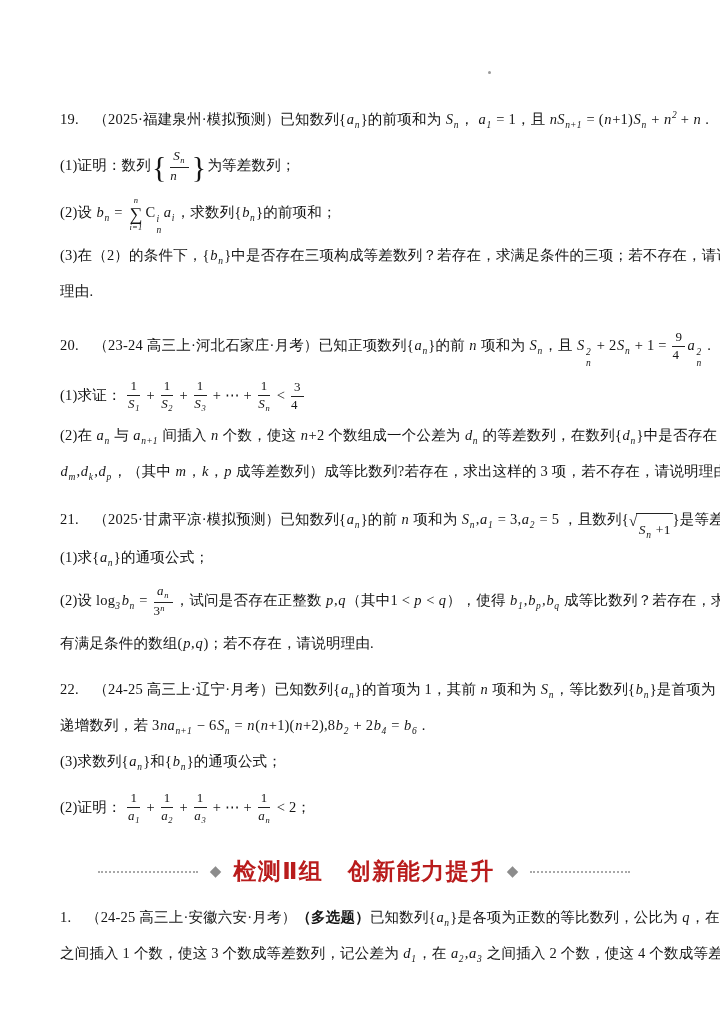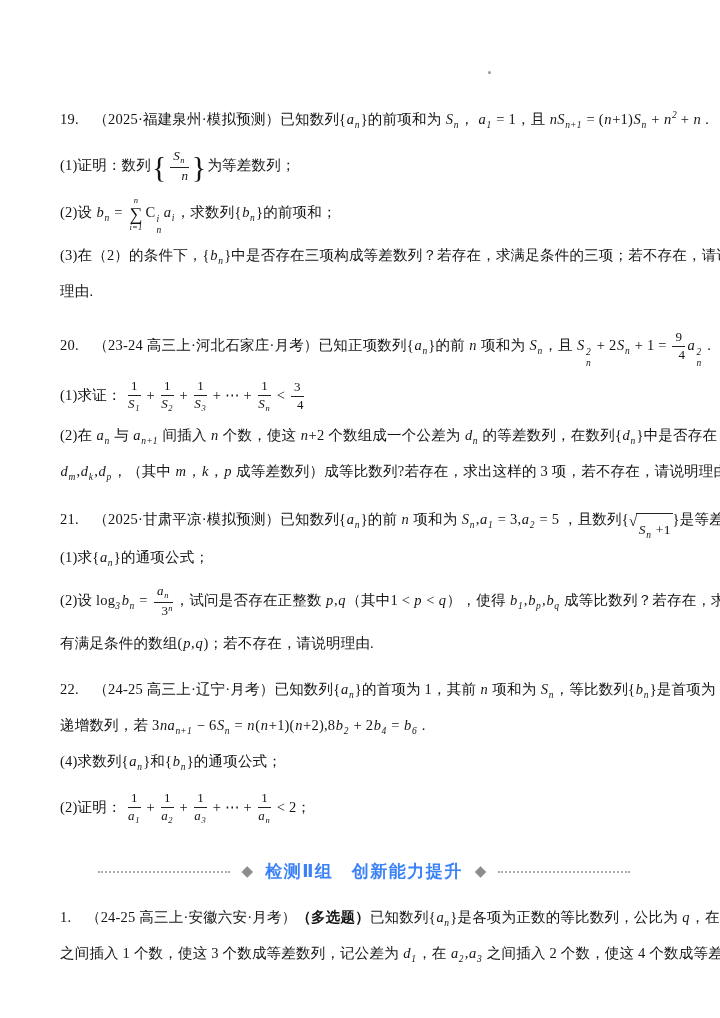--- a/index.html
+++ b/index.html
@@ -11,40 +11,40 @@
   .line{font-size:14.5px;line-height:30px;letter-spacing:.2px;white-space:nowrap;}
   .lh38{line-height:38px}.lh44{line-height:44px}.lh50{line-height:50px}
   .mt10{margin-top:20px}.mt12{margin-top:12px}.mt16{margin-top:16px}.mt24{margin-top:12px}
   
   .mi{font-style:italic;padding:0 .5px;}
   .mb{font-weight:bold;}
   .msub{font-size:9.5px;font-style:italic;vertical-align:-4px;padding-right:1px;}
   .msup{font-size:9.5px;font-style:italic;vertical-align:6px;}
   .mss{display:inline-flex;flex-direction:column;align-items:flex-start;vertical-align:-5px;
        line-height:1;font-size:9.5px;font-style:italic;padding:0 2px 0 1px;gap:1px;}
-  .mfrac{display:inline-flex;flex-direction:column;align-items:flex-end;vertical-align:middle;
+  .mfrac{display:inline-flex;flex-direction:column;align-items:flex-start;vertical-align:middle;
          line-height:1.15;font-size:13px;margin:0 2px;text-align:center;}
   .mfrac .fnum{display:inline-block;border-bottom:1px solid #222;padding:0 3px 1px;}
   .mfrac .fden{display:inline-block;padding-top:1px;}
   .mfrac .msub{vertical-align:-3px;font-size:8.5px;}
   .mfrac .msup{vertical-align:4px;font-size:8.5px;}
   .msum{display:inline-flex;flex-direction:column;align-items:center;vertical-align:middle;
         line-height:1;margin:0 3px;}
   .msum .slim{font-size:8.5px;font-style:italic;line-height:1;}
   .msum .sgl{font-size:18px;line-height:1;}
   .msqrt{display:inline-flex;align-items:flex-start;vertical-align:-2px;line-height:1.15;}
   .msqrt .rad{font-size:15px;line-height:1.15;margin-right:-1px;}
   .msqrt .rbody{border-top:1px solid #222;padding:8px 2px 0 2px;font-size:13.5px;line-height:1.25;}
   .mbig{font-size:30px;vertical-align:middle;line-height:0;font-weight:300;padding:0 1px;}
   
   .section-header{display:flex;align-items:center;margin:22px 36px 0 38px;height:36px;}
   .dash{flex:1;border-top:2px dotted #a8a8a8;height:0;}
   .diamond{color:#8c8c8c;font-size:15px;margin:0 12px;line-height:1;}
   .title{font-family:"Liberation Sans","DejaVu Sans",sans-serif;font-weight:700;
-         font-size:17px;color:#3b82f6;letter-spacing:1.5px;}
+         font-size:23px;color:#b91c1c;letter-spacing:1.5px;}
 </style>
 </head>
 <body>
 
 <div class="page">
   <div class="stray-dot"></div>
   <main class="content">
 
     <section class="problem">
       <div class="line"><span class="t">19.　（2025·福建泉州·模拟预测）已知数列</span><span class="t">{</span><span class="mi">a</span><span class="msub">n</span><span class="t">}</span><span class="t">的前项和为 </span><span class="mi">S</span><span class="msub">n</span><span class="t">， </span><span class="mi">a</span><span class="msub">1</span><span class="t"> = 1，且 </span><span class="mi">nS</span><span class="msub">n+1</span><span class="t"> = (</span><span class="mi">n</span><span class="t">+1)</span><span class="mi">S</span><span class="msub">n</span><span class="t"> + </span><span class="mi">n</span><span class="msup">2</span><span class="t"> + </span><span class="mi">n</span><span class="t"> .</span></div>
@@ -104,21 +104,21 @@
       <div class="line lh44"><span class="t">(2)设 log</span><span class="msub">3</span><span class="mi">b</span><span class="msub">n</span><span class="t"> = </span><span class="mfrac">
             <span class="fnum"><span class="mi">a</span><span class="msub">n</span></span>
             <span class="fden"><span class="t">3</span><span class="msup">n</span></span>
           </span><span class="t">，试问是否存在正整数 </span><span class="mi">p</span><span class="t">,</span><span class="mi">q</span><span class="t">（其中1 &lt; </span><span class="mi">p</span><span class="t"> &lt; </span><span class="mi">q</span><span class="t">），使得 </span><span class="mi">b</span><span class="msub">1</span><span class="t">,</span><span class="mi">b</span><span class="msub">p</span><span class="t">,</span><span class="mi">b</span><span class="msub">q</span><span class="t"> 成等比数列？若存在，求出所</span></div>
       <div class="line"><span class="t">有满足条件的数组(</span><span class="mi">p</span><span class="t">,</span><span class="mi">q</span><span class="t">)；若不存在，请说明理由.</span></div>
     </section>
 
     <section class="problem mt16">
       <div class="line"><span class="t">22.　（24-25 高三上·辽宁·月考）已知数列</span><span class="t">{</span><span class="mi">a</span><span class="msub">n</span><span class="t">}</span><span class="t">的首项为 1，其前 </span><span class="mi">n</span><span class="t"> 项和为 </span><span class="mi">S</span><span class="msub">n</span><span class="t">，等比数列</span><span class="t">{</span><span class="mi">b</span><span class="msub">n</span><span class="t">}</span><span class="t">是首项为 1 的</span></div>
       <div class="line"><span class="t">递增数列，若 3</span><span class="mi">na</span><span class="msub">n+1</span><span class="t"> − 6</span><span class="mi">S</span><span class="msub">n</span><span class="t"> = </span><span class="mi">n</span><span class="t">(</span><span class="mi">n</span><span class="t">+1)(</span><span class="mi">n</span><span class="t">+2),8</span><span class="mi">b</span><span class="msub">2</span><span class="t"> + 2</span><span class="mi">b</span><span class="msub">4</span><span class="t"> = </span><span class="mi">b</span><span class="msub">6</span><span class="t"> .</span></div>
-      <div class="line"><span class="t">(4)求数列</span><span class="t">{</span><span class="mi">a</span><span class="msub">n</span><span class="t">}</span><span class="t">和</span><span class="t">{</span><span class="mi">b</span><span class="msub">n</span><span class="t">}</span><span class="t">的通项公式；</span></div>
+      <div class="line"><span class="t">(3)求数列</span><span class="t">{</span><span class="mi">a</span><span class="msub">n</span><span class="t">}</span><span class="t">和</span><span class="t">{</span><span class="mi">b</span><span class="msub">n</span><span class="t">}</span><span class="t">的通项公式；</span></div>
       <div class="line lh50"><span class="t">(2)证明： </span><span class="mfrac">
             <span class="fnum"><span class="t">1</span></span>
             <span class="fden"><span class="mi">a</span><span class="msub">1</span></span>
           </span><span class="t"> + </span><span class="mfrac">
             <span class="fnum"><span class="t">1</span></span>
             <span class="fden"><span class="mi">a</span><span class="msub">2</span></span>
           </span><span class="t"> + </span><span class="mfrac">
             <span class="fnum"><span class="t">1</span></span>
             <span class="fden"><span class="mi">a</span><span class="msub">3</span></span>
           </span><span class="t"> + ⋯ + </span><span class="mfrac">

